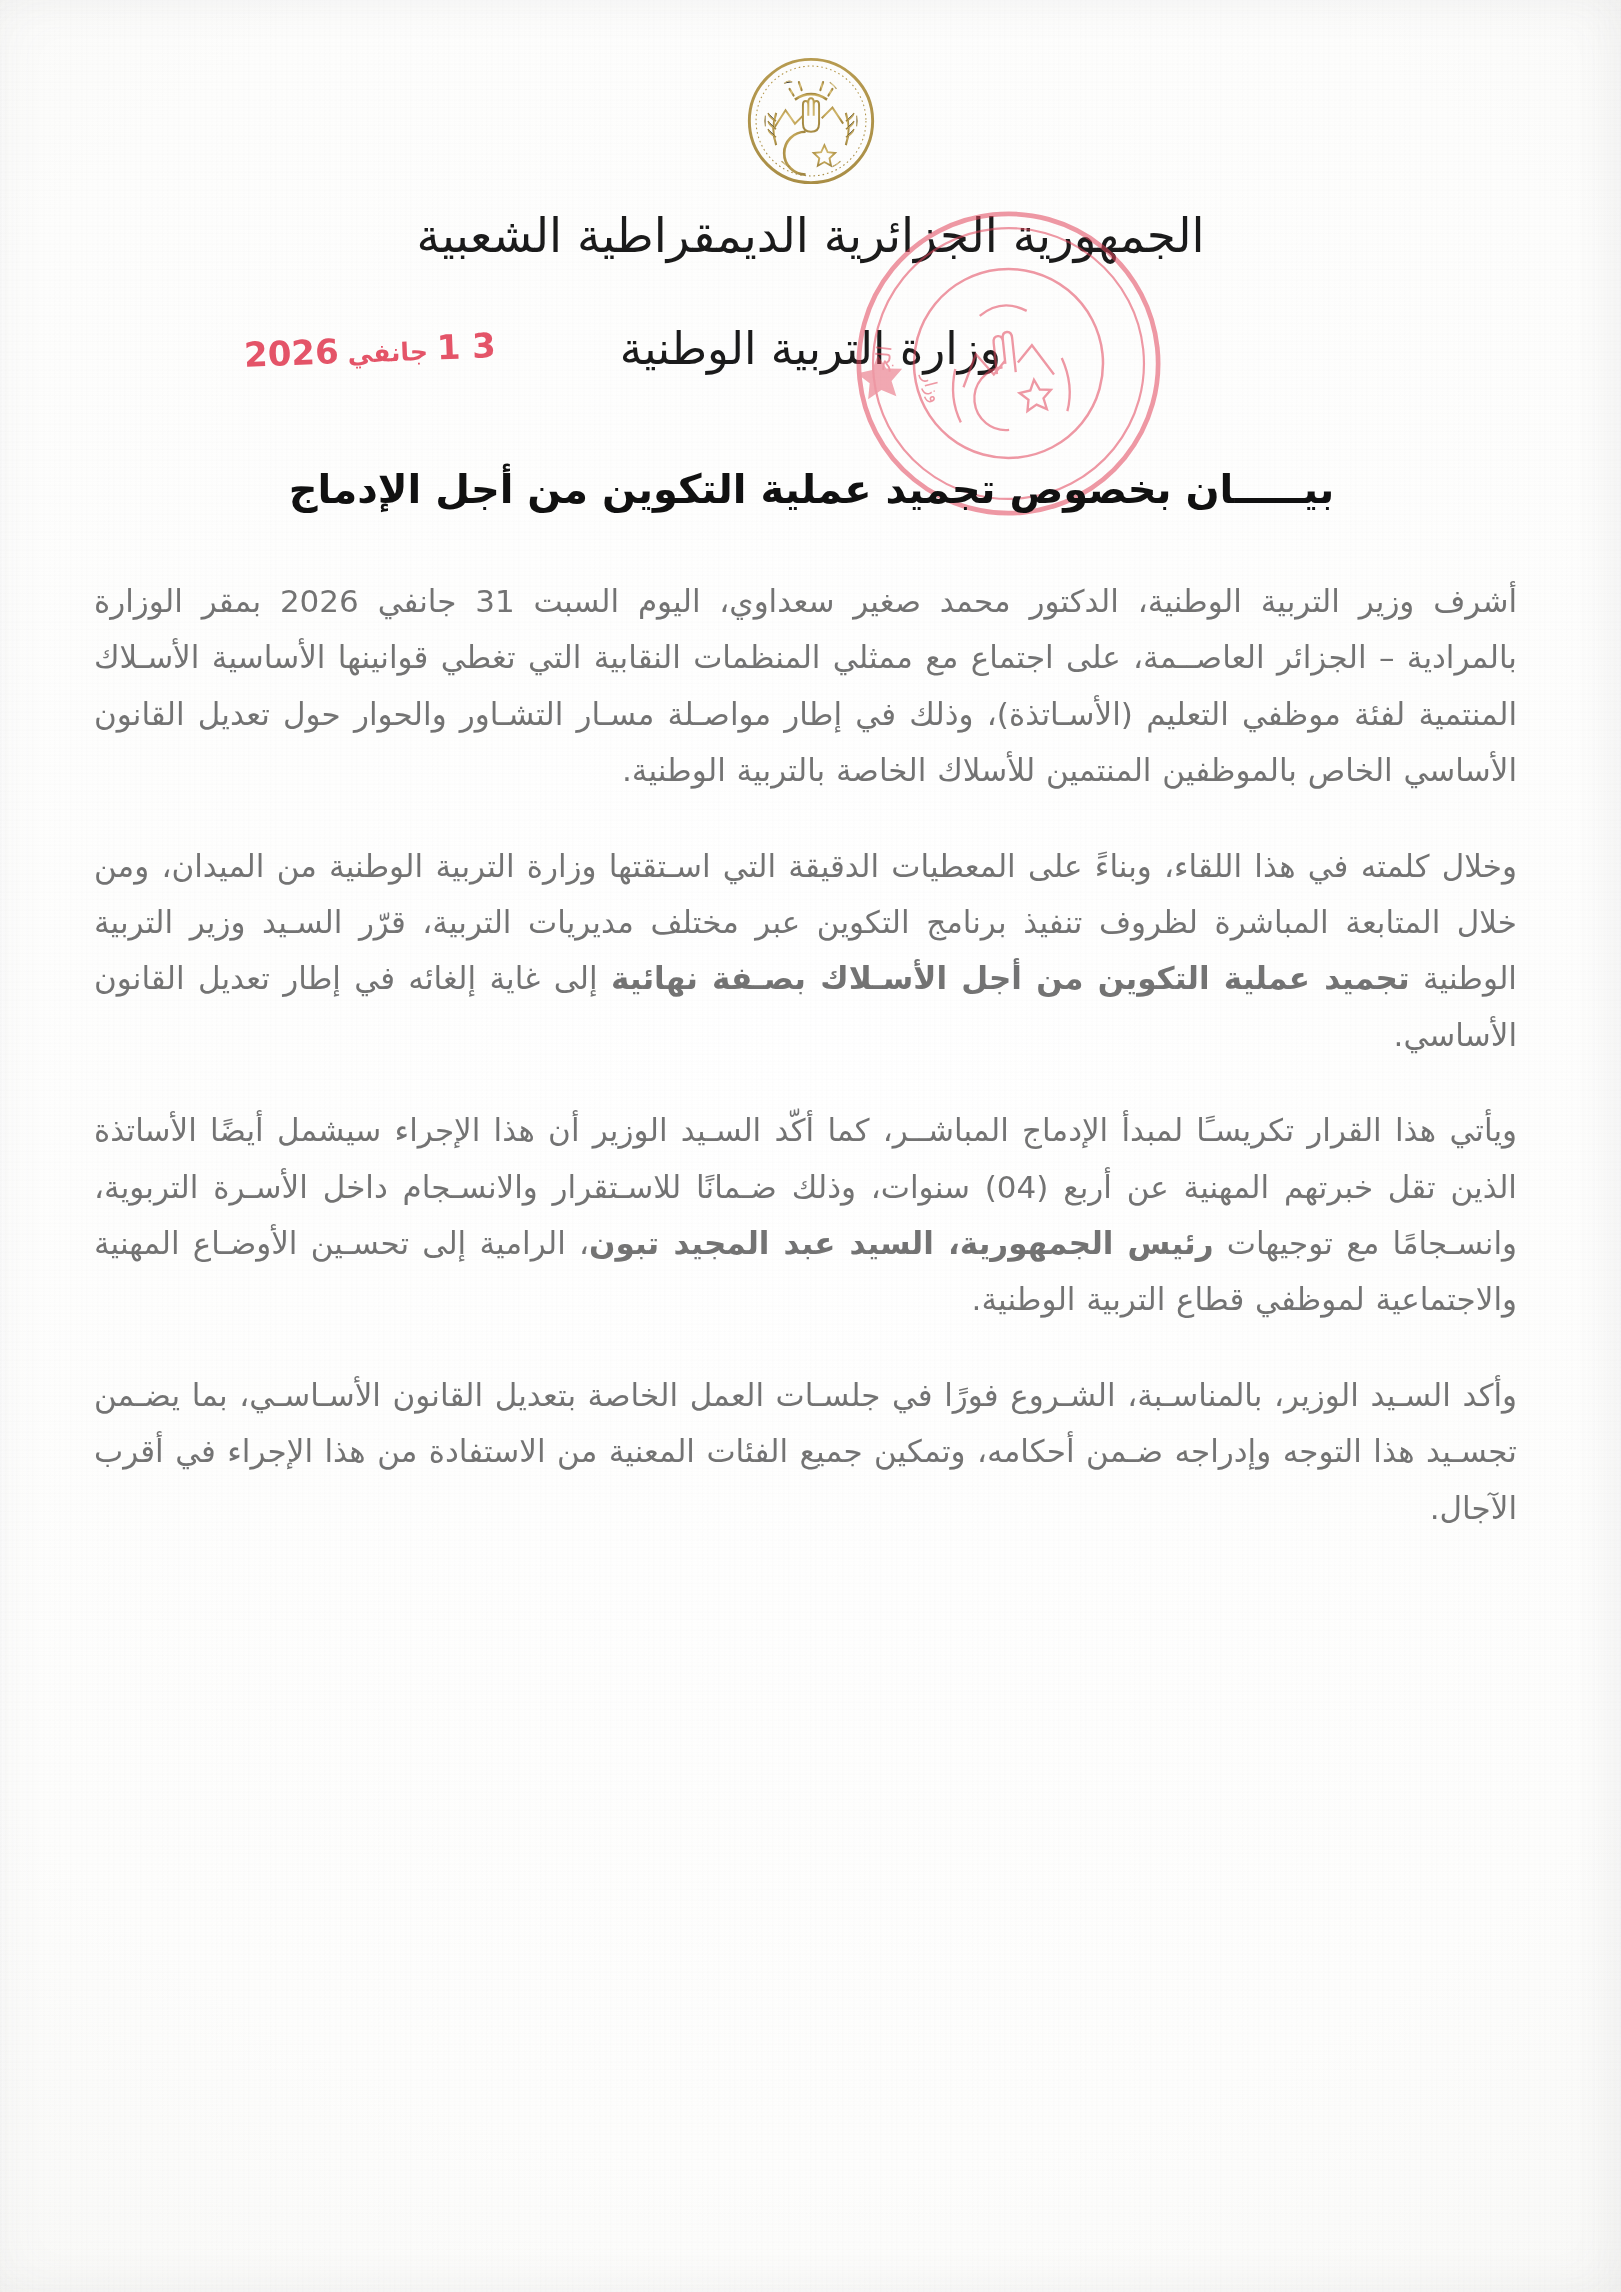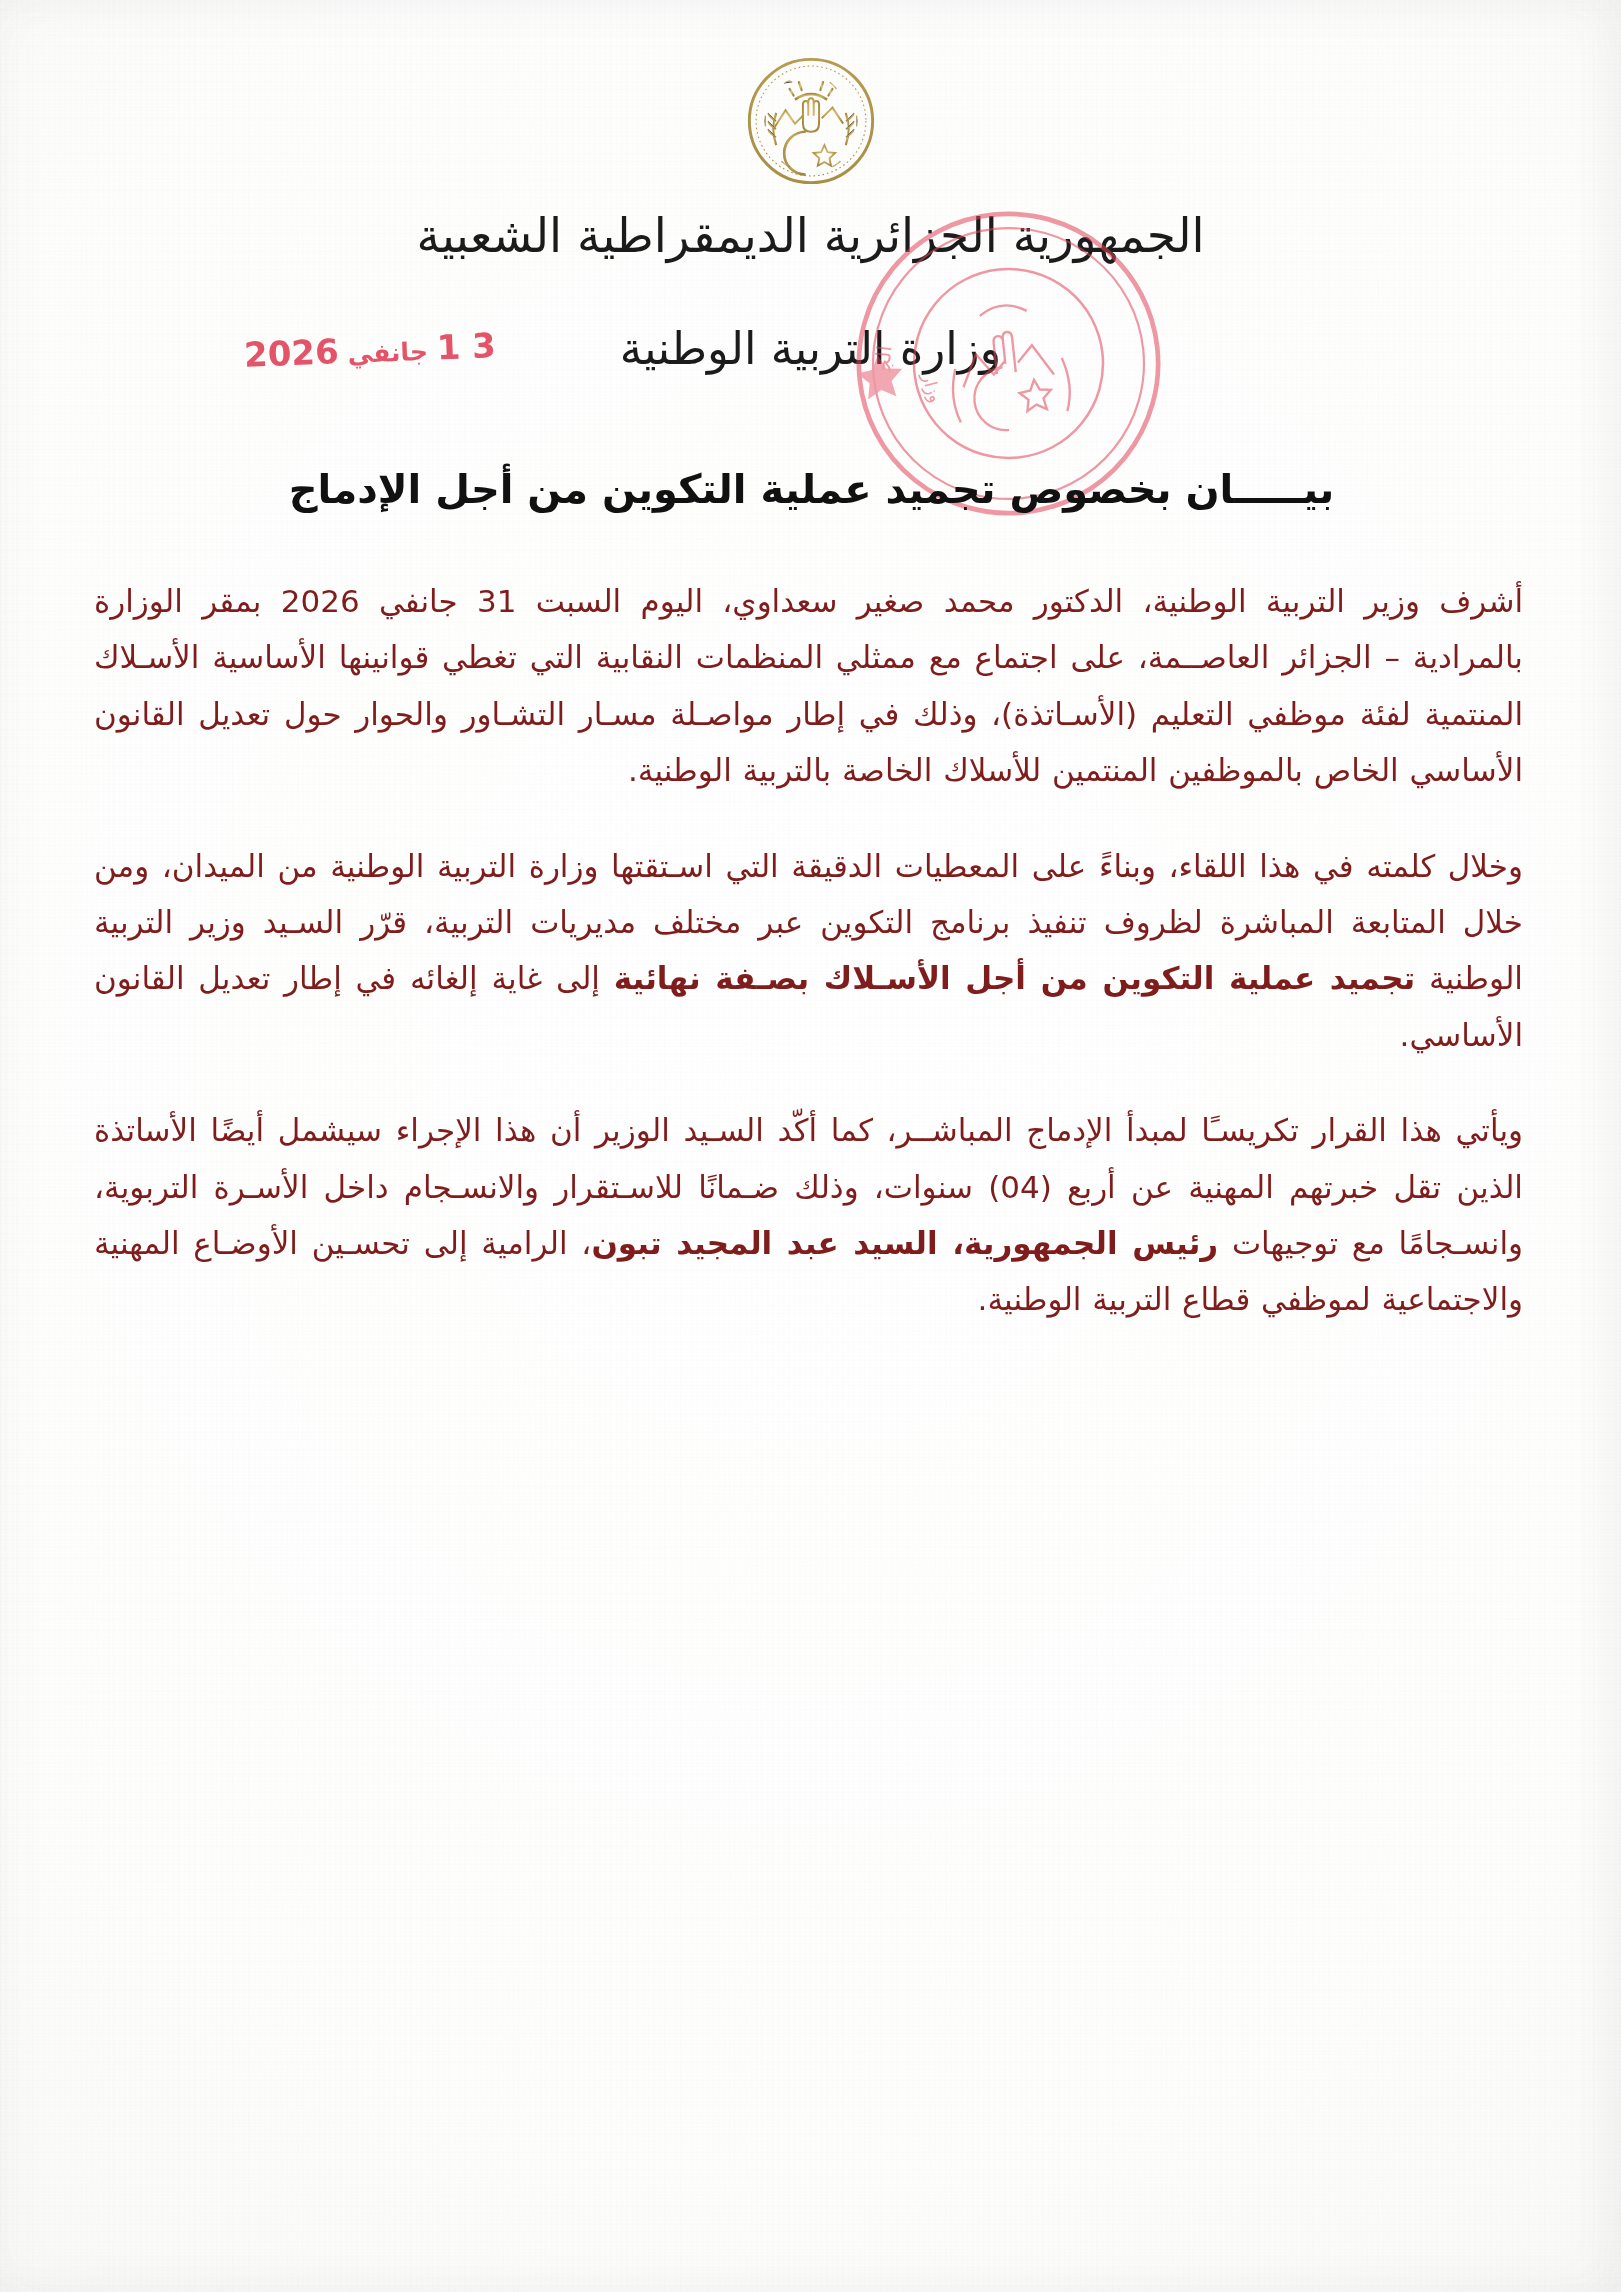--- a/index.html
+++ b/index.html
@@ -85,26 +85,26 @@
     font-size:40px;
     font-weight:700;
     color:#111;
     letter-spacing:0;
     white-space:nowrap;
   }
 
   
   .body-block{
     position:absolute;
-    right:98px;left:94px;
+    right:104px;left:94px;
     top:573px;
     direction:rtl;
     text-align:justify;
     text-align-last:right;
-    color:#7f1d1d;
+    color:#737373;
   }
   p.para{
     margin:0 0 39px 0;
     font-size:31px;
     line-height:1.82;
     text-align:justify;
     text-justify:inter-word;
     word-spacing:0.9px;
   }
   p.para:last-child{margin-bottom:0;}
@@ -201,18 +201,19 @@
   <div class="date-stamp">
     <span class="dnum">3 1</span><span class="dmon">جانفي</span><span class="dnum">2026</span>
   </div>
 
   <div class="doc-title">بيـــــان بخصوص تجميد عملية التكوين من أجل الإدماج</div>
 
   <div class="body-block">
     <p class="para"><span>أشرف وزير التربية الوطنية، الدكتور محمد صغير سعداوي، اليوم السبت 31 جانفي 2026 بمقر الوزارة بالمرادية – الجزائر العاصــمة، على اجتماع مع ممثلي المنظمات النقابية التي تغطي قوانينها الأساسية الأسـلاك المنتمية لفئة موظفي التعليم (الأسـاتذة)، وذلك في إطار مواصـلة مسـار التشـاور والحوار حول تعديل القانون الأساسي الخاص بالموظفين المنتمين للأسلاك الخاصة بالتربية الوطنية.</span></p>
     <p class="para"><span>وخلال كلمته في هذا اللقاء، وبناءً على المعطيات الدقيقة التي اسـتقتها وزارة التربية الوطنية من الميدان، ومن خلال المتابعة المباشرة لظروف تنفيذ برنامج التكوين عبر مختلف مديريات التربية، قرّر السـيد وزير التربية الوطنية </span><b class="strong">تجميد عملية التكوين من أجل الأسـلاك بصـفة نهائية</b><span> إلى غاية إلغائه في إطار تعديل القانون الأساسي.</span></p>
     <p class="para"><span>ويأتي هذا القرار تكريسـًا لمبدأ الإدماج المباشــر، كما أكّد السـيد الوزير أن هذا الإجراء سيشمل أيضًا الأساتذة الذين تقل خبرتهم المهنية عن أربع (04) سنوات، وذلك ضـمانًا للاسـتقرار والانسـجام داخل الأسـرة التربوية، وانسـجامًا مع توجيهات </span><b class="strong">رئيس الجمهورية، السيد عبد المجيد تبون</b><span>، الرامية إلى تحسـين الأوضـاع المهنية والاجتماعية لموظفي قطاع التربية الوطنية.</span></p>
+    <p class="para"><span>وأكد السـيد الوزير، بالمناسـبة، الشـروع فورًا في جلسـات العمل الخاصة بتعديل القانون الأسـاسـي، بما يضـمن تجسـيد هذا التوجه وإدراجه ضـمن أحكامه، وتمكين جميع الفئات المعنية من الاستفادة من هذا الإجراء في أقرب الآجال.</span></p>
   </div>
 
 </div>
 
 <div class="edge-shadow"></div>
 
 
 </body></html>

